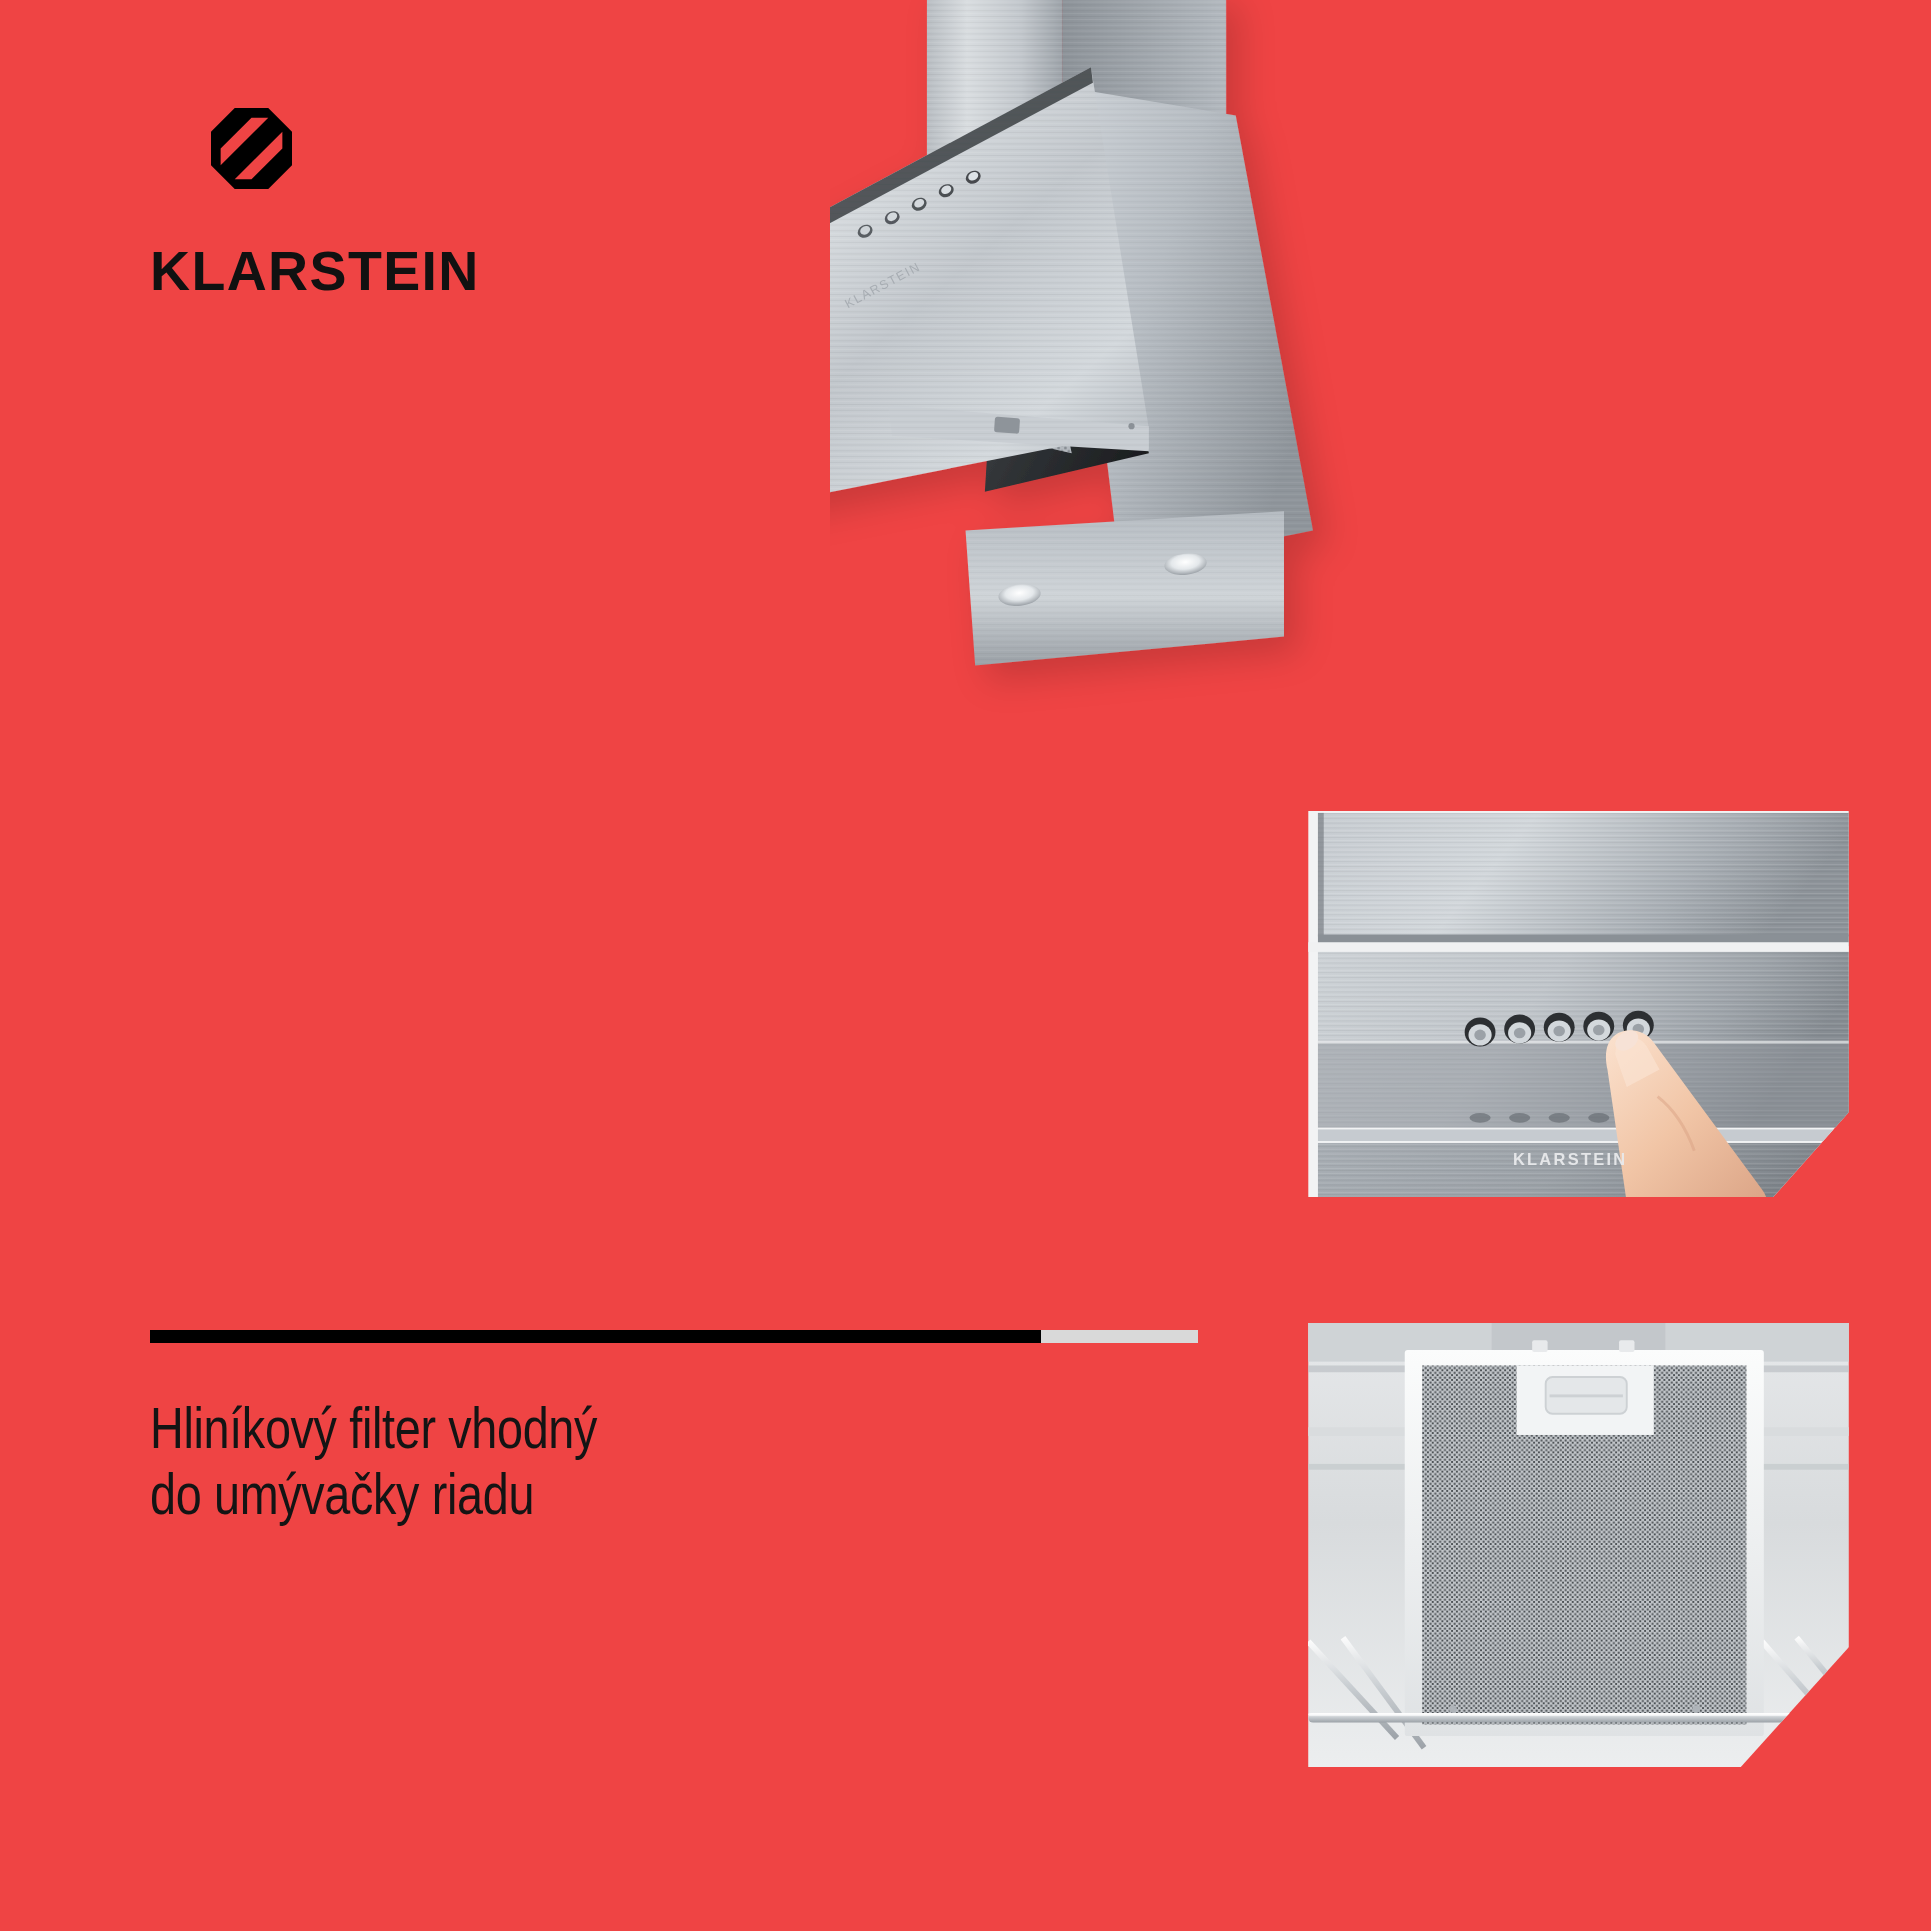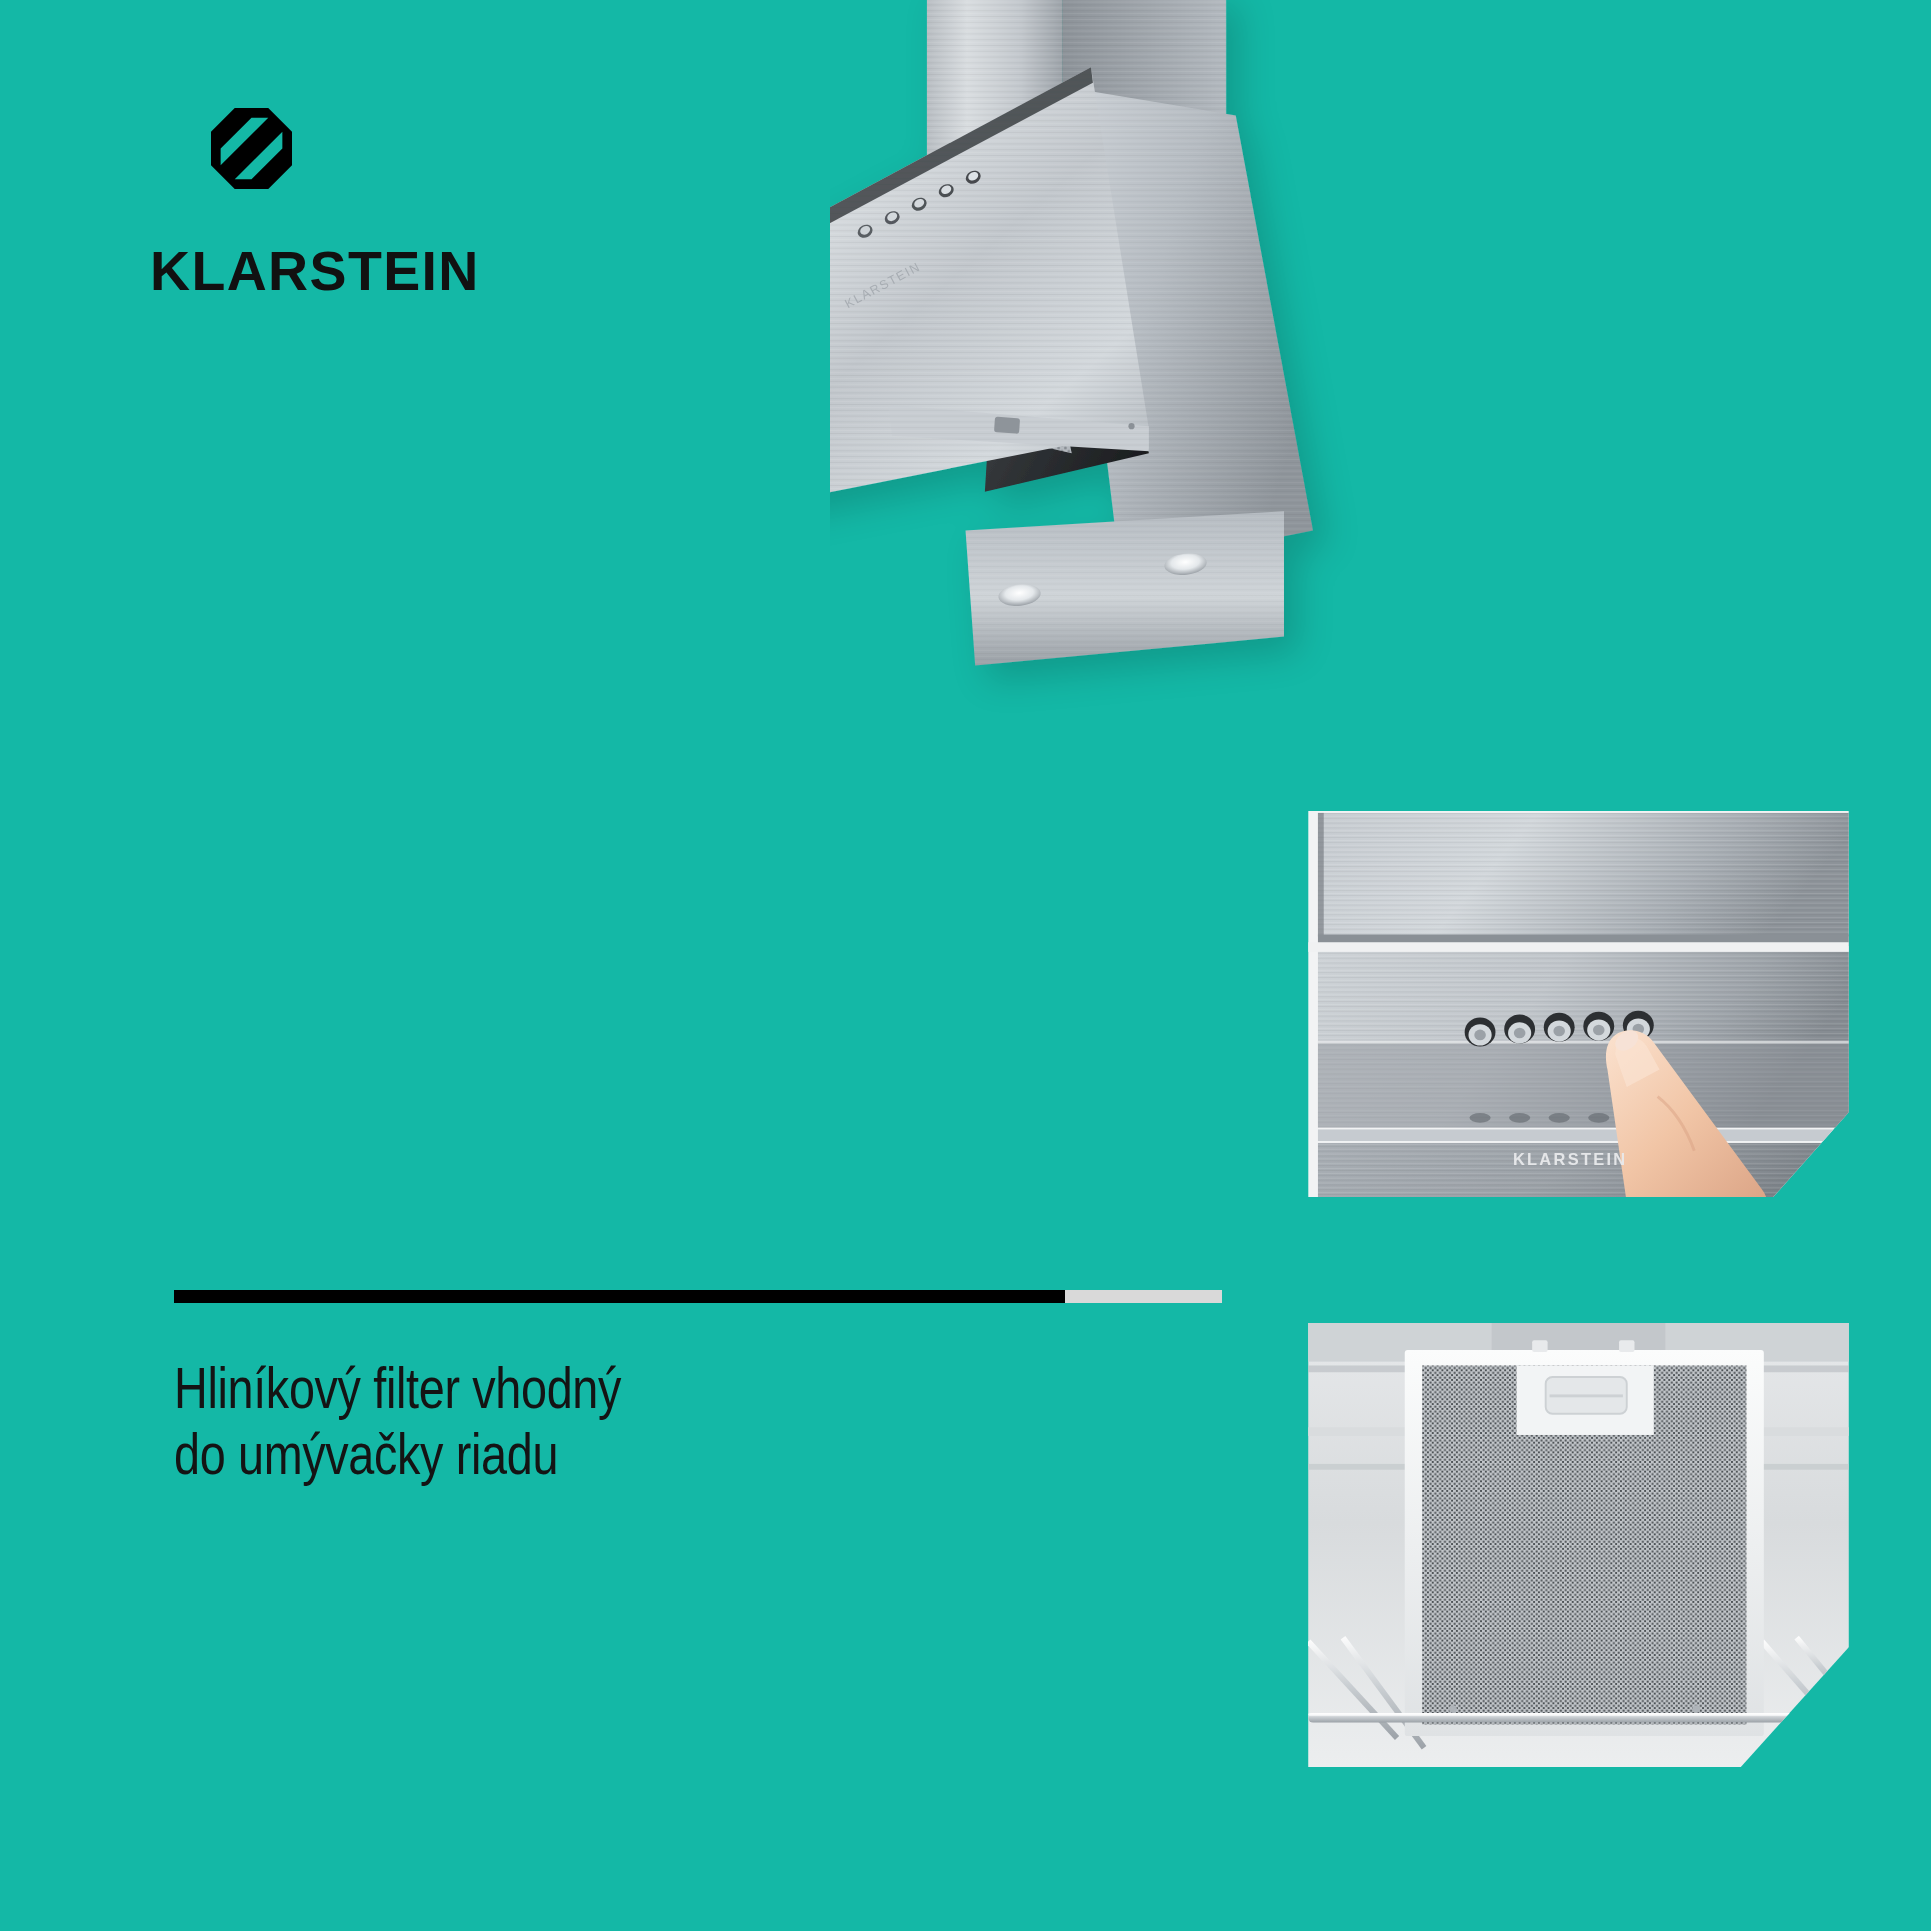--- a/index.html
+++ b/index.html
@@ -55,21 +55,21 @@
   }
   .hero-svg { display:block; width:100%; height:100%; }
 
   
   .feature {
     position: absolute;
     left: 150px;
     width: 1052px;
   }
   #feature-1 { top: 816px; }
-  #feature-2 { top: 1290px; margin-left: 24px; }
+  #feature-2 { top: 1330px; }
 
   .divider {
     position: relative;
     height: 12.6px;
     width: 1048px;
     background: #d9d9d9;
   }
   .divider-fill {
     position: absolute;
     left: 0; top: 0; bottom: 0;
@@ -106,21 +106,21 @@
     top: 1323px;
     width: 541px;
     height: 444px;
     clip-path: polygon(0 0, 100% 0, 100% 73%, 80% 100%, 0 100%);
   }
   .photo svg { display: block; width: 100%; height: 100%; }
 </style>
 </head>
 <body>
 
-<div id="canvas" style="background: #14b8a6;">
+<div id="canvas" style="background: #ef4444;">
 
   <div id="brand">
     <div id="brand-mark">
       <svg viewBox="0 0 84 84" xmlns="http://www.w3.org/2000/svg" aria-hidden="true">
         <path d="M24.6 0 H59.4 L84 24.6 V59.4 L59.4 84 H24.6 L0 59.4 V24.6 Z
                  M42 10 L10 42 V59.4 L59.4 10 Z
                  M74 24.6 L24.6 74 H42 L74 42 Z" fill="#000000" fill-rule="evenodd"></path>
       </svg>
     </div>
     <div id="brand-wordmark">KLARSTEIN</div>

